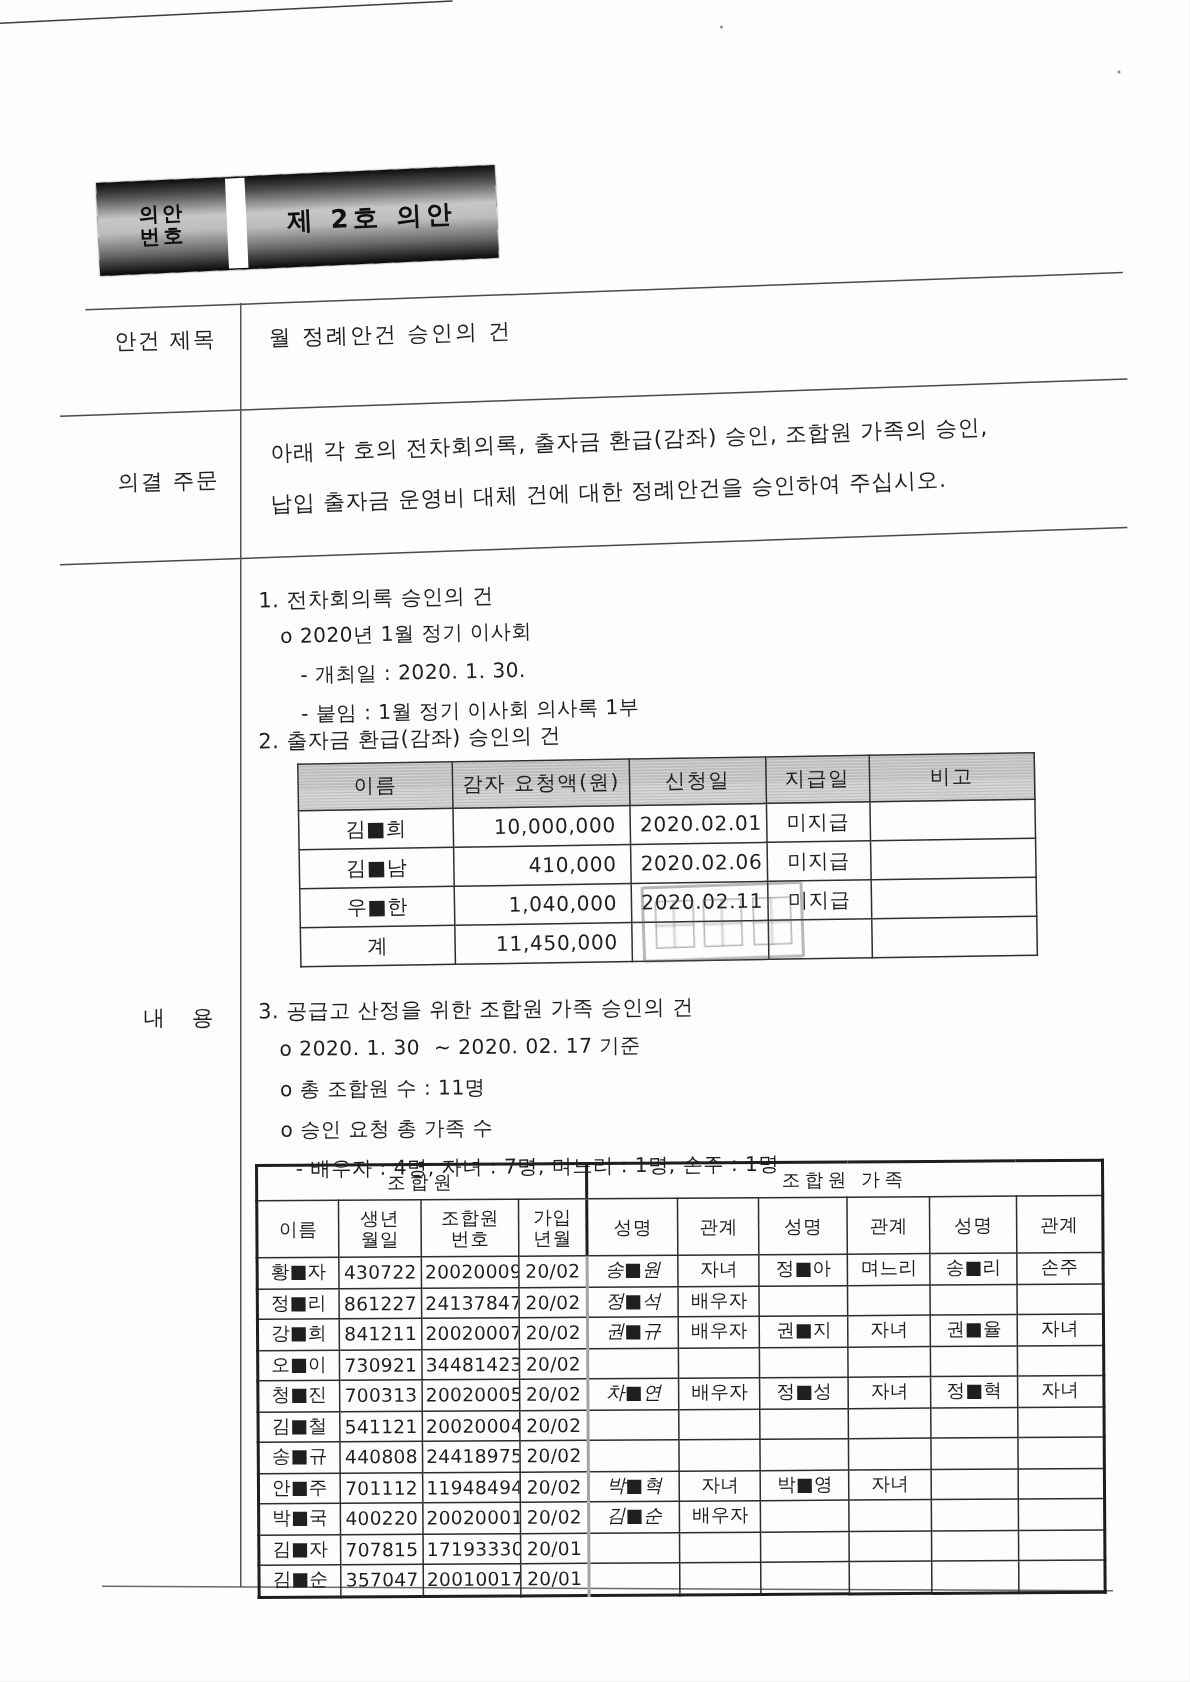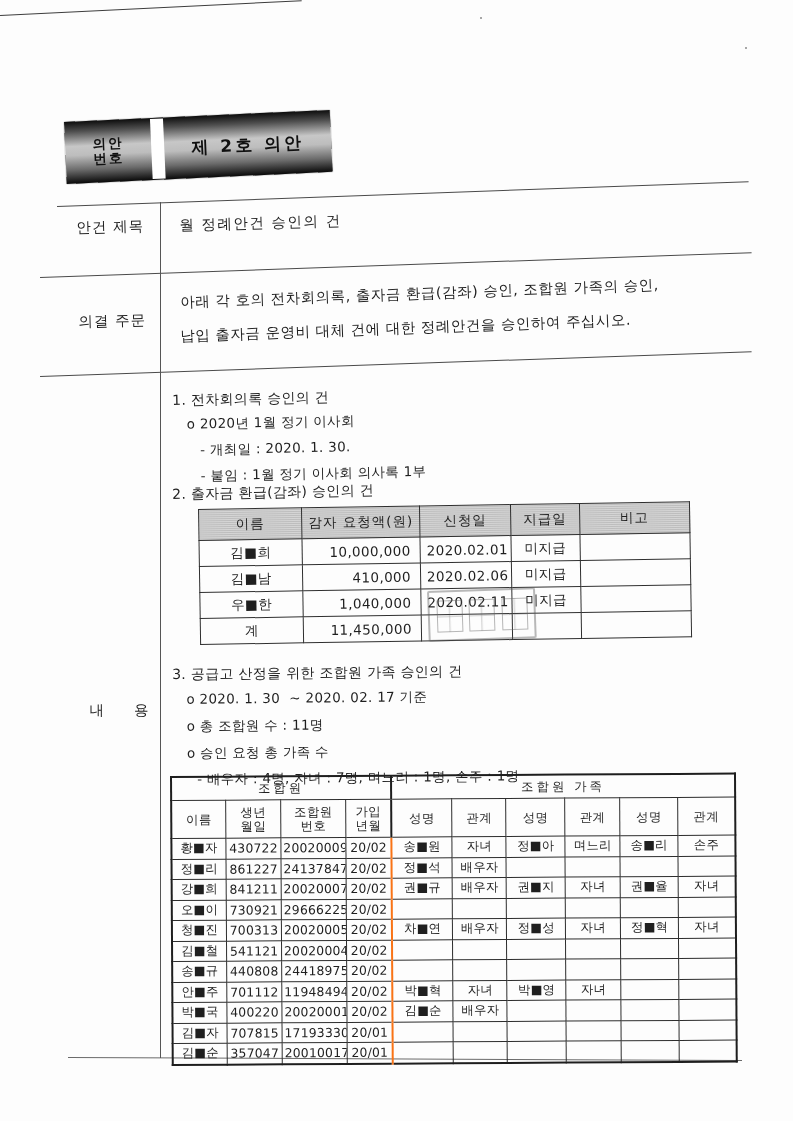--- a/index.html
+++ b/index.html
@@ -53,21 +53,21 @@
   .refund{border:1.6px solid #222;}
 
   
   .members{left:170px;top:776px;width:566px;transform:rotate(-0.35deg);font-size:12.4px;border:2px solid #1e1e1e;}
   .members th,.members td{border:1px solid #2d2d2d;padding:0 2px;text-align:center;}
   .members thead th{font-weight:normal;letter-spacing:0.5px;}
   .members .grp th{height:22px;letter-spacing:3px;}
   .members .sub th{height:37px;white-space:pre-line;line-height:14px;}
   .members td{height:19.5px;letter-spacing:0.2px;overflow:hidden;white-space:nowrap;}
   .members th.fam-start,.members td:nth-child(5){border-left:2px solid #1e1e1e;}
-  .members tbody td:nth-child(5){border-left:2px solid #f97316;}
+  .members tbody td:nth-child(5){border-left:2px solid #a3a3a3;font-style:italic;}
 
   
   .stamp{
     left:427px;top:591px;width:104px;height:47px;
     transform:rotate(-2deg);
     border:2px solid rgba(85,85,85,.55);
     border-radius:2px;
     display:flex;align-items:center;justify-content:space-evenly;
     opacity:.75;filter:blur(.5px);
     z-index:5;
@@ -102,21 +102,21 @@
   <div class="abs hline" style="left:68px;top:1057px;width:674px;transform:rotate(0.25deg);background:#6a6a6a;"></div>
   <div class="abs vline" style="left:160px;top:202px;height:856px;"></div>
 
   <div class="abs label-cell" style="left:60px;top:219px;width:100px;transform:rotate(-1.5deg);">안건 제목</div>
   <div class="abs body-text" style="left:179px;top:216px;transform:rotate(-1.6deg);letter-spacing:1.5px;">월 정례안건 승인의 건</div>
 
   <div class="abs label-cell" style="left:62px;top:313px;width:100px;transform:rotate(-1.5deg);">의결 주문</div>
   <div class="abs body-text" style="left:180px;top:293px;transform:rotate(-2.1deg);">아래 각 호의 전차회의록, 출자금 환급(감좌) 승인, 조합원 가족의 승인,</div>
   <div class="abs body-text" style="left:180px;top:327px;transform:rotate(-2.1deg);">납입 출자금 운영비 대체 건에 대한 정례안건을 승인하여 주십시오.</div>
 
-  <div class="abs label-cell" style="left:72px;top:701px;width:95px;font-family:Liberation Mono, monospace;">내   용</div>
+  <div class="abs label-cell" style="left:72px;top:669px;width:95px;">내   용</div>
 
   <div class="abs sec" style="left:172px;top:392px;transform:rotate(-1.2deg);">
     <div style="font-size:14px;">1. 전차회의록 승인의 건</div>
     <div style="margin:6px 0 0 14px;">o 2020년 1월 정기 이사회</div>
     <div style="margin:8px 0 0 27px;">- 개최일 : 2020. 1. 30.</div>
     <div style="margin:8px 0 0 27px;">- 붙임 : 1월 정기 이사회 의사록 1부</div>
   </div>
 
   <div class="abs sec" style="left:172px;top:486px;transform:rotate(-1.2deg);font-size:14px;">2. 출자금 환급(감좌) 승인의 건</div>
 
@@ -250,21 +250,21 @@
           <td>권■규</td>
           <td>배우자</td>
           <td>권■지</td>
           <td>자녀</td>
           <td>권■율</td>
           <td>자녀</td>
         </tr>
         <tr>
           <td>오■이</td>
           <td>730921</td>
-          <td>29666225</td>
+          <td>34481423</td>
           <td>20/02</td>
           <td></td>
           <td></td>
           <td></td>
           <td></td>
           <td></td>
           <td></td>
         </tr>
         <tr>
           <td>청■진</td>

